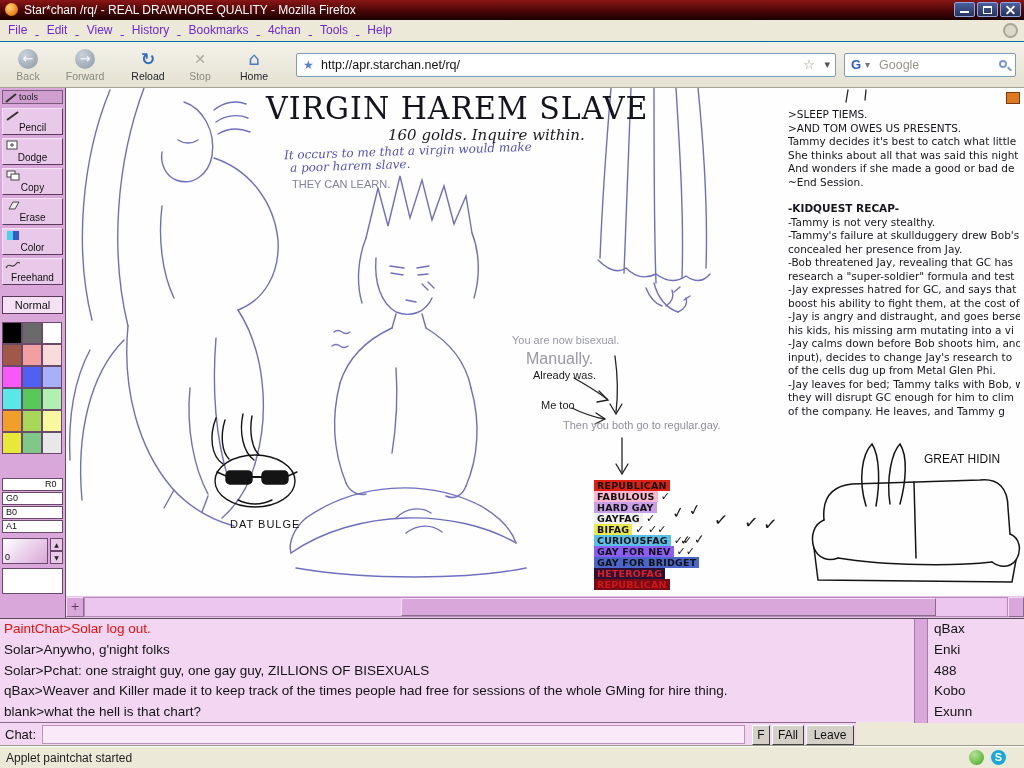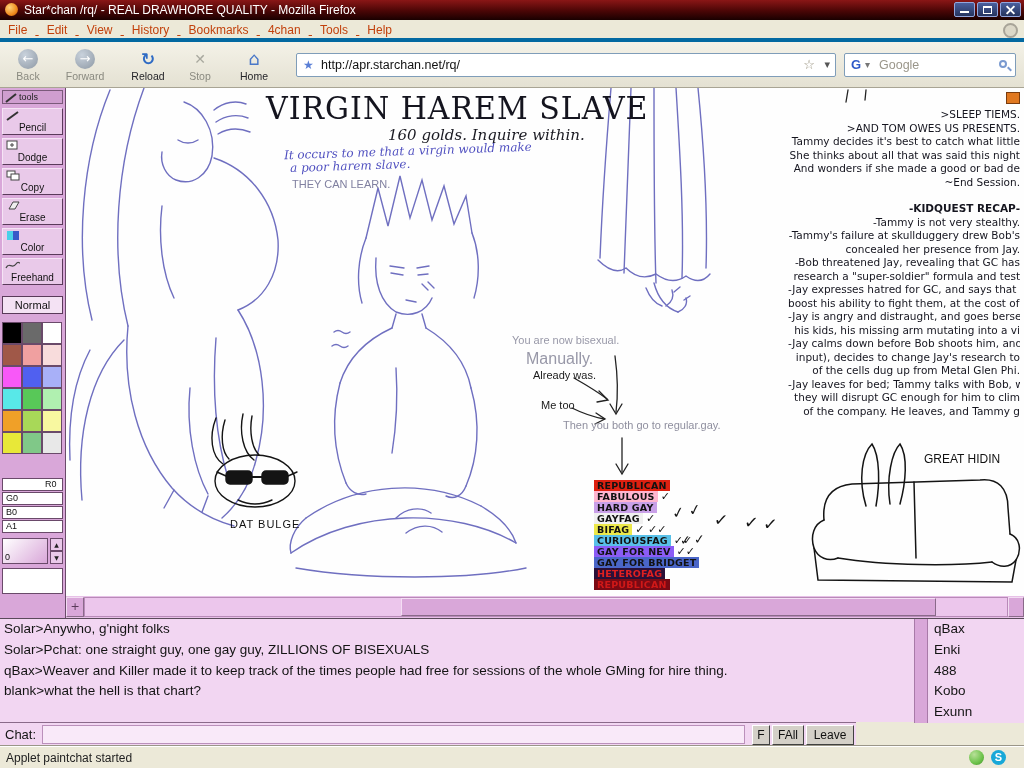--- a/index.html
+++ b/index.html
@@ -23,21 +23,21 @@
   .winbtns { position:absolute; right:3px; top:2px; display:flex; }
   .wbtn { width:21px; height:15px; margin-left:2px; border:1px solid #93a6dd; border-radius:2px;
     background:linear-gradient(#4a5f9e,#25345e); position:relative; cursor:default; }
   .g-min { position:absolute; left:5px; bottom:3px; width:9px; height:2px; background:#fff; }
   .g-max { position:absolute; left:5px; top:3px; width:9px; height:8px; border:1px solid #fff; border-top-width:2px; }
   .g-x1,.g-x2 { position:absolute; left:4px; top:6px; width:11px; height:2px; background:#fff; }
   .g-x1 { transform:rotate(45deg); } .g-x2 { transform:rotate(-45deg); }
 
   
   .menubar { position:absolute; top:20px; left:0; width:1024px; height:22px;
-    background:#ece9d8; border-bottom:4px solid #0369a1; font-size:12px; color:#c2410c;text-decoration:underline; }
+    background:#ece9d8; border-bottom:1px solid #0369a1; font-size:12px; color:#6d28d9;text-decoration:underline; }
   .menuitem { display:inline-block; padding:3px 8px 0 8px; height:22px; cursor:default; }
   .throbber { position:absolute; right:6px; top:3px; width:15px; height:15px; border:2px solid #a8a498;
     border-radius:50%; background:#dcd8c8; }
 
   
   .toolbar { position:absolute; top:42px; left:0; width:1024px; height:46px;
     background:linear-gradient(#f4f2e8,#e4e1d2); border-bottom:1px solid #a8a494; }
   .navbtn { position:absolute; top:2px; height:42px; display:flex; flex-direction:column;
     align-items:center; justify-content:center; }
   .navico { height:20px; line-height:20px; font-size:17px; }
@@ -102,21 +102,21 @@
     color:#5050c0; transform:rotate(-2deg); }
   .c-learn { left:226px; top:90px; font-size:11px; color:#8080a0; }
   .c-bi1 { left:446px; top:246px; font-size:11px; color:#9898a8; }
   .c-bi2 { left:460px; top:262px; font-size:16px; color:#9898a8; }
   .c-already { left:467px; top:281px; font-size:11px; color:#1a1a1a; }
   .c-metoo { left:475px; top:311px; font-size:11px; color:#1a1a1a; }
   .c-regular { left:497px; top:331px; font-size:11px; color:#8f8f9f; }
   .c-bulge { left:164px; top:430px; font-size:11px; color:#111; letter-spacing:1px; }
   .c-hidin { left:858px; top:364px; font-size:12px; color:#111; }
 
-  .recap { position:absolute; left:722px; top:20px; width:232px; text-align:right;
+  .recap { position:absolute; left:722px; top:20px; width:232px; text-align:left;
     font-family:"DejaVu Sans",sans-serif; font-size:10.5px; line-height:13.5px; color:#15151f; }
   .rline { min-height:13px; white-space:nowrap; overflow:hidden; }
   .rtitle { font-weight:bold; }
 
   .chart { position:absolute; left:504px; top:392px; }
   .crow { height:11px; display:flex; align-items:center;margin-left:24px; }
   .cbox { display:inline-block; height:11px; line-height:11px; padding:0 3px; white-space:nowrap;
     font:bold 9.5px "DejaVu Sans",sans-serif; letter-spacing:0.2px; }
   .cchecks { margin-left:3px; font-size:11px; color:#111; font-family:"DejaVu Sans",sans-serif; }
   .checkcluster span { position:absolute; font-family:"DejaVu Sans",sans-serif; font-weight:bold; color:#151515; }
@@ -521,20 +521,21 @@
       <div class="hcorner hc-left iconf">+</div>
       <div class="htrack">
         <div class="hthumb"></div>
       </div>
       <div class="hcorner hc-right"></div>
     </div>
   </div>
 
   <div class="chatarea">
     <div class="chatlog">
+      <div class="cline" style="color: rgb(232, 16, 12);">PaintChat&gt;Solar log out.</div>
       <div class="cline" style="color: rgb(20, 20, 20);">Solar&gt;Anywho, g'night folks</div>
       <div class="cline" style="color: rgb(20, 20, 20);">Solar&gt;Pchat: one straight guy, one gay guy, ZILLIONS OF BISEXUALS</div>
       <div class="cline" style="color: rgb(20, 20, 20);">qBax&gt;Weaver and Killer made it to keep track of the times people had free for sessions of the whole GMing for hire thing.</div>
       <div class="cline" style="color: rgb(20, 20, 20);">blank&gt;what the hell is that chart?</div>
     </div>
     <div class="chatscrollstrip"></div>
     <div class="userlist">
       <div class="uname">qBax</div>
       <div class="uname">Enki</div>
       <div class="uname">488</div>

